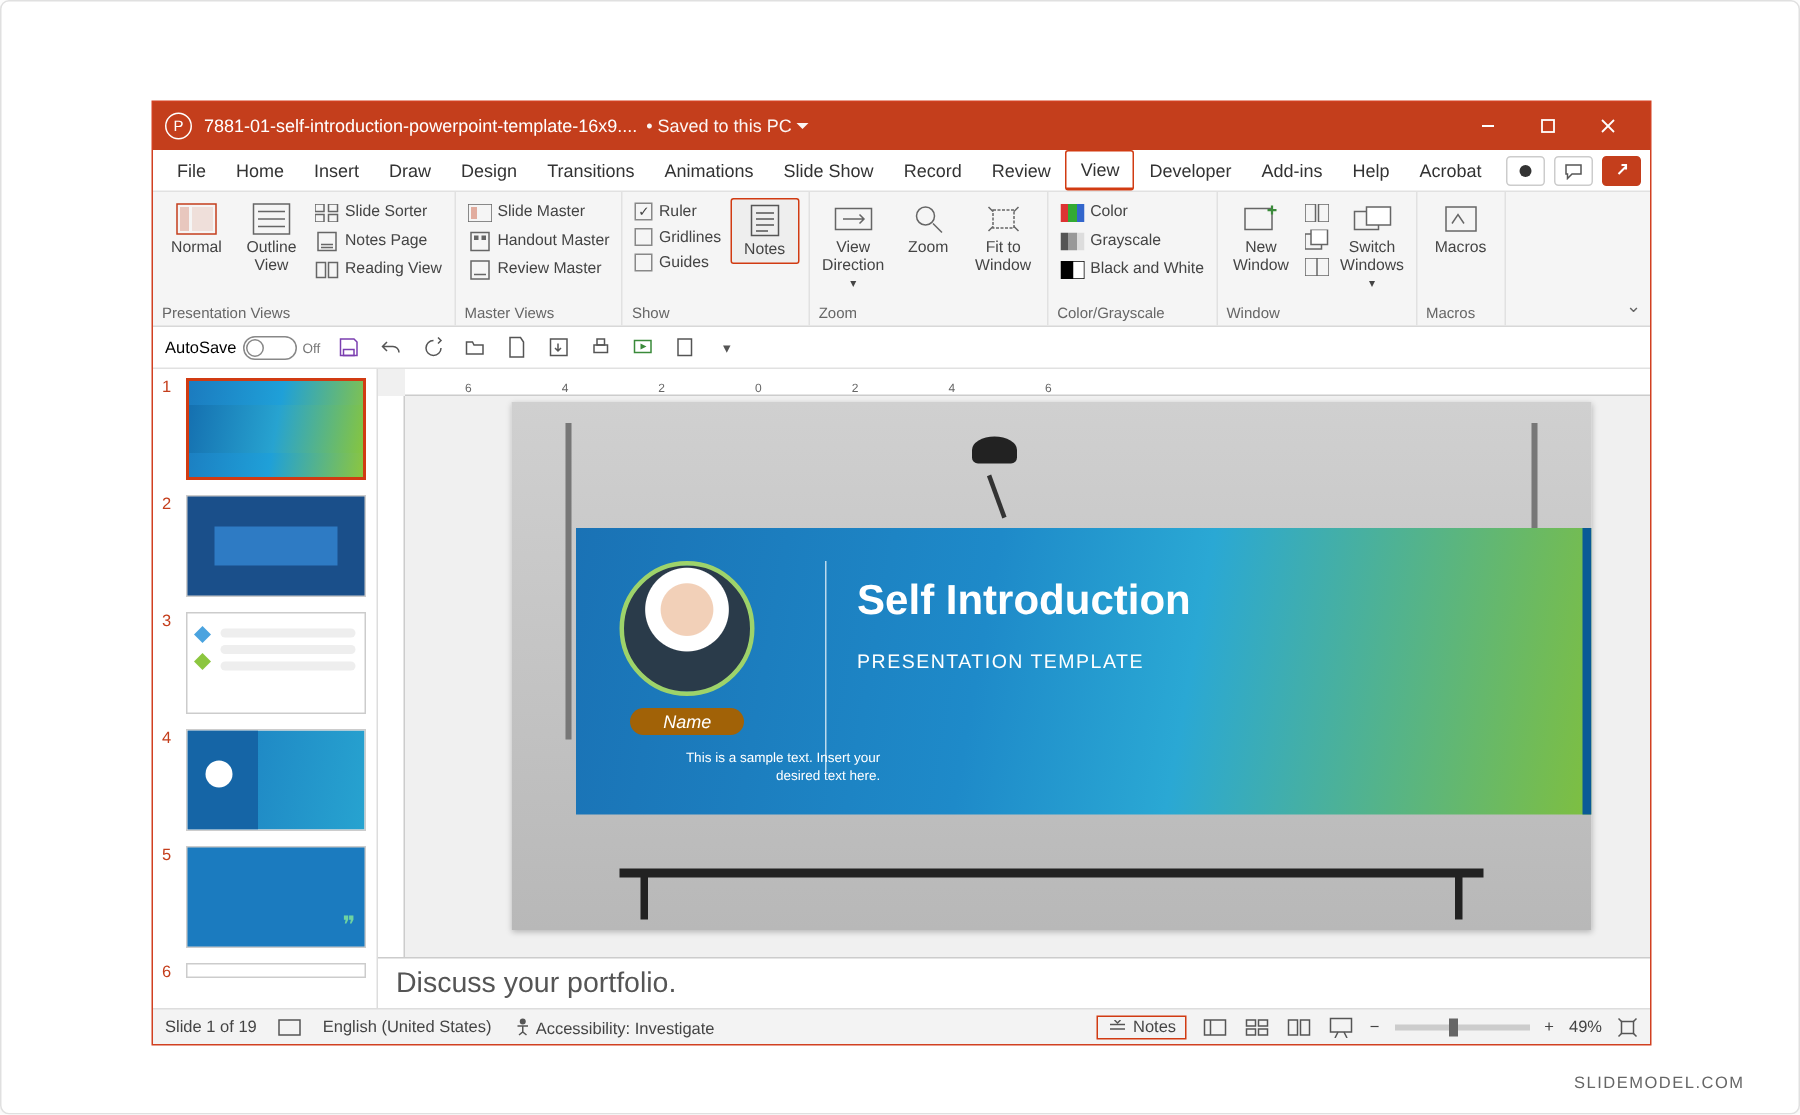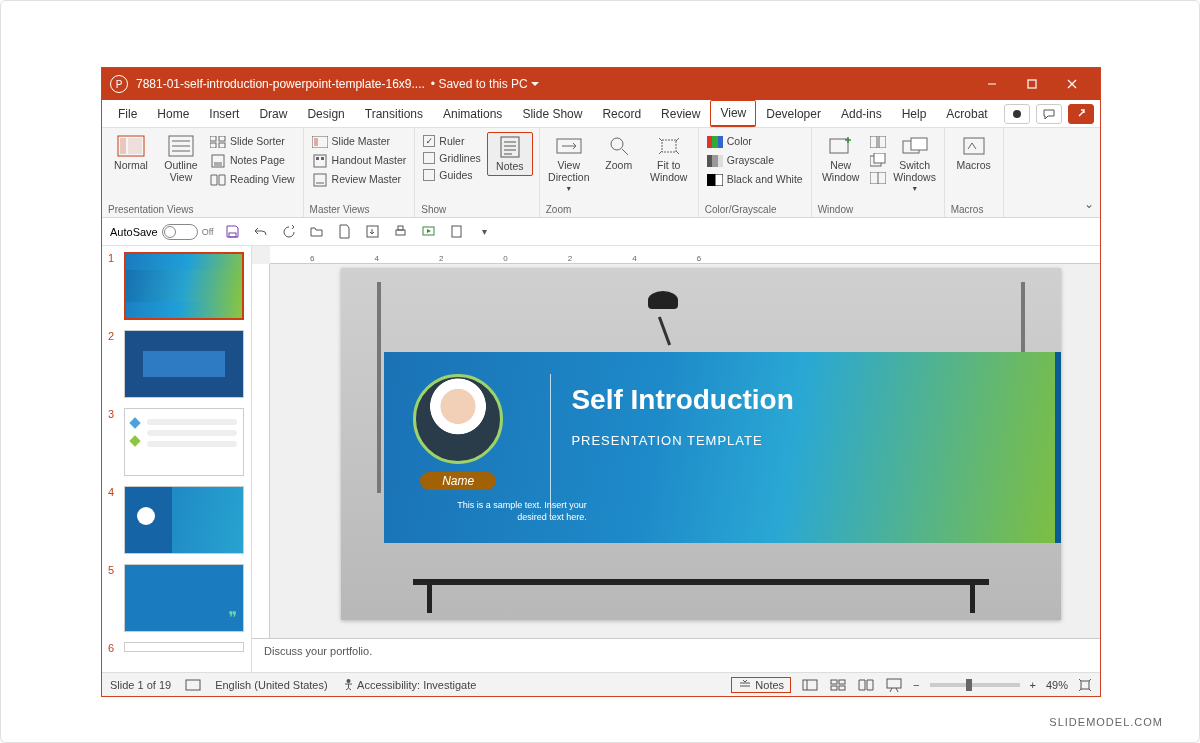--- a/index.html
+++ b/index.html
@@ -73,21 +73,21 @@
 .slide .deskleg{position:absolute;bottom:2%;width:5px;height:9%;background:#222;}
 .slide .deskleg.l1{left:12%;} .slide .deskleg.l2{right:12%;}
 .slide .band { position:absolute; left:6%; right:0; top:24%; height:54%; background: linear-gradient(100deg,#1a72b5 0%,#1e8ac9 40%,#2aa8d4 60%,#7fbf3f 100%);}
 .slide .band .accent{position:absolute;right:0;top:0;bottom:0;width:6px;background:#0a5a96;}
 .slide .avatar { position:absolute; left:10%; top:30%; width:90px; height:90px; border-radius:50%; border:3px solid #9ed36a; background: radial-gradient(circle at 50% 35%, #f2d0b8 0 25%, #fff 26% 40%, #2a3b4a 41% 100%); }
 .slide .divider{position:absolute; left:29%; top:30%; height:40%; width:1px; background:rgba(255,255,255,0.7);}
 .slide .title { position:absolute; left:32%; top:33%; color:#fff; font-size:28px; font-weight:600;}
 .slide .subtitle{ position:absolute; left:32%; top:47%; color:#fff; font-size:13px; letter-spacing:1px;}
 .slide .name-pill{position:absolute; left:11%; top:58%; background:#a16207; color:#fff; padding:2px 22px; border-radius:11px; font-size:12px;font-style:italic;}
 .slide .sample{position:absolute; left:9%; top:66%; width:140px; color:#fff; font-size:9px; text-align:right; line-height:1.3;margin-left:41px;}
-.notes-pane { height:34px; background:#fff; border-top:1px solid #ccc; padding:6px 12px; font-size:11px; color:#555;}
+.notes-pane { height:34px; background:#fff; border-top:1px solid #ccc; padding:6px 12px; font-size:19px; color:#555;}
 .statusbar { position:absolute; bottom:0; left:0; right:0; height:24px; background:#f3f3f3; border-top:1px solid #ddd; display:flex; align-items:center; font-size:11px; color:#444; padding:0 8px; gap:14px;}
 .statusbar .right { margin-left:auto; display:flex; align-items:center; gap:10px;}
 .statusbar .notes-btn { border:1.5px solid #d13b12; padding:1px 6px; display:flex; align-items:center; gap:3px;}
 .statusbar .vbtn { width:18px; height:14px; display:flex; align-items:center; justify-content:center;}
 .statusbar .zoom-slider{ width:90px; height:4px; background:#ccc; position:relative;}
 .statusbar .zoom-slider .h{position:absolute; left:40%; top:-4px; width:6px; height:12px; background:#666;}
 .branding { position:absolute; right:36px; bottom:14px; font-size:11px; letter-spacing:1px; color:#666;}
 svg { display:block; }
 </style>
 </head>

